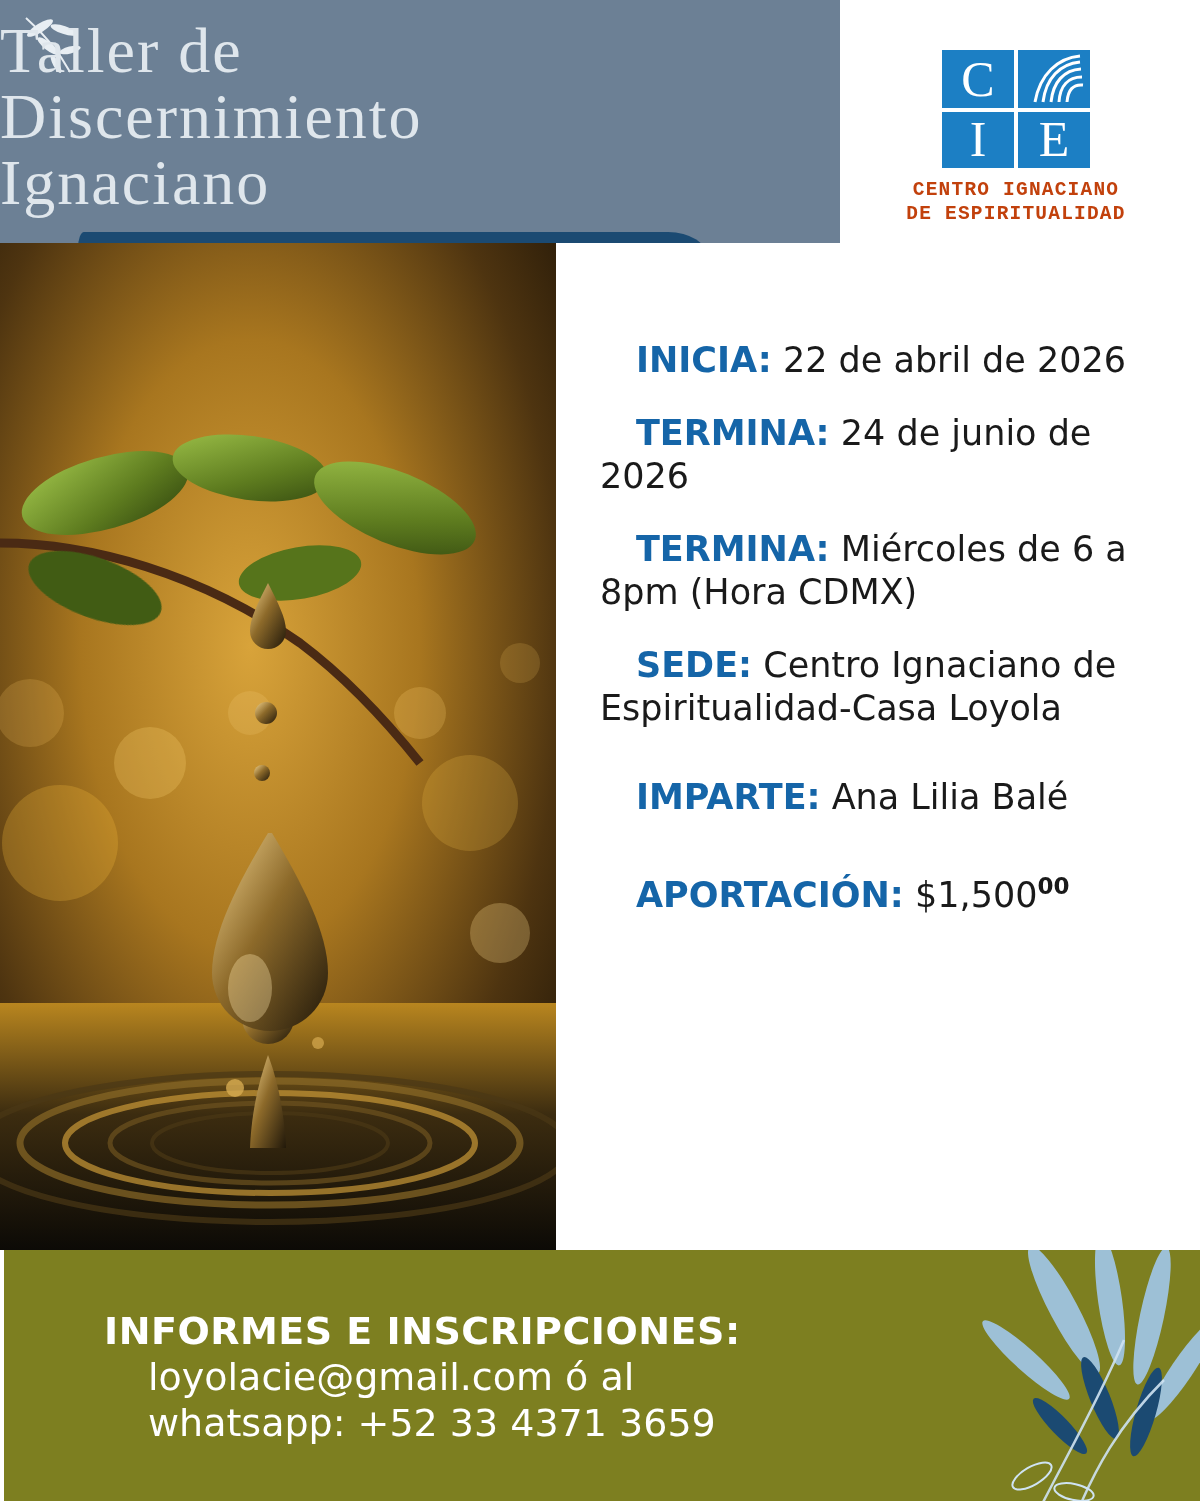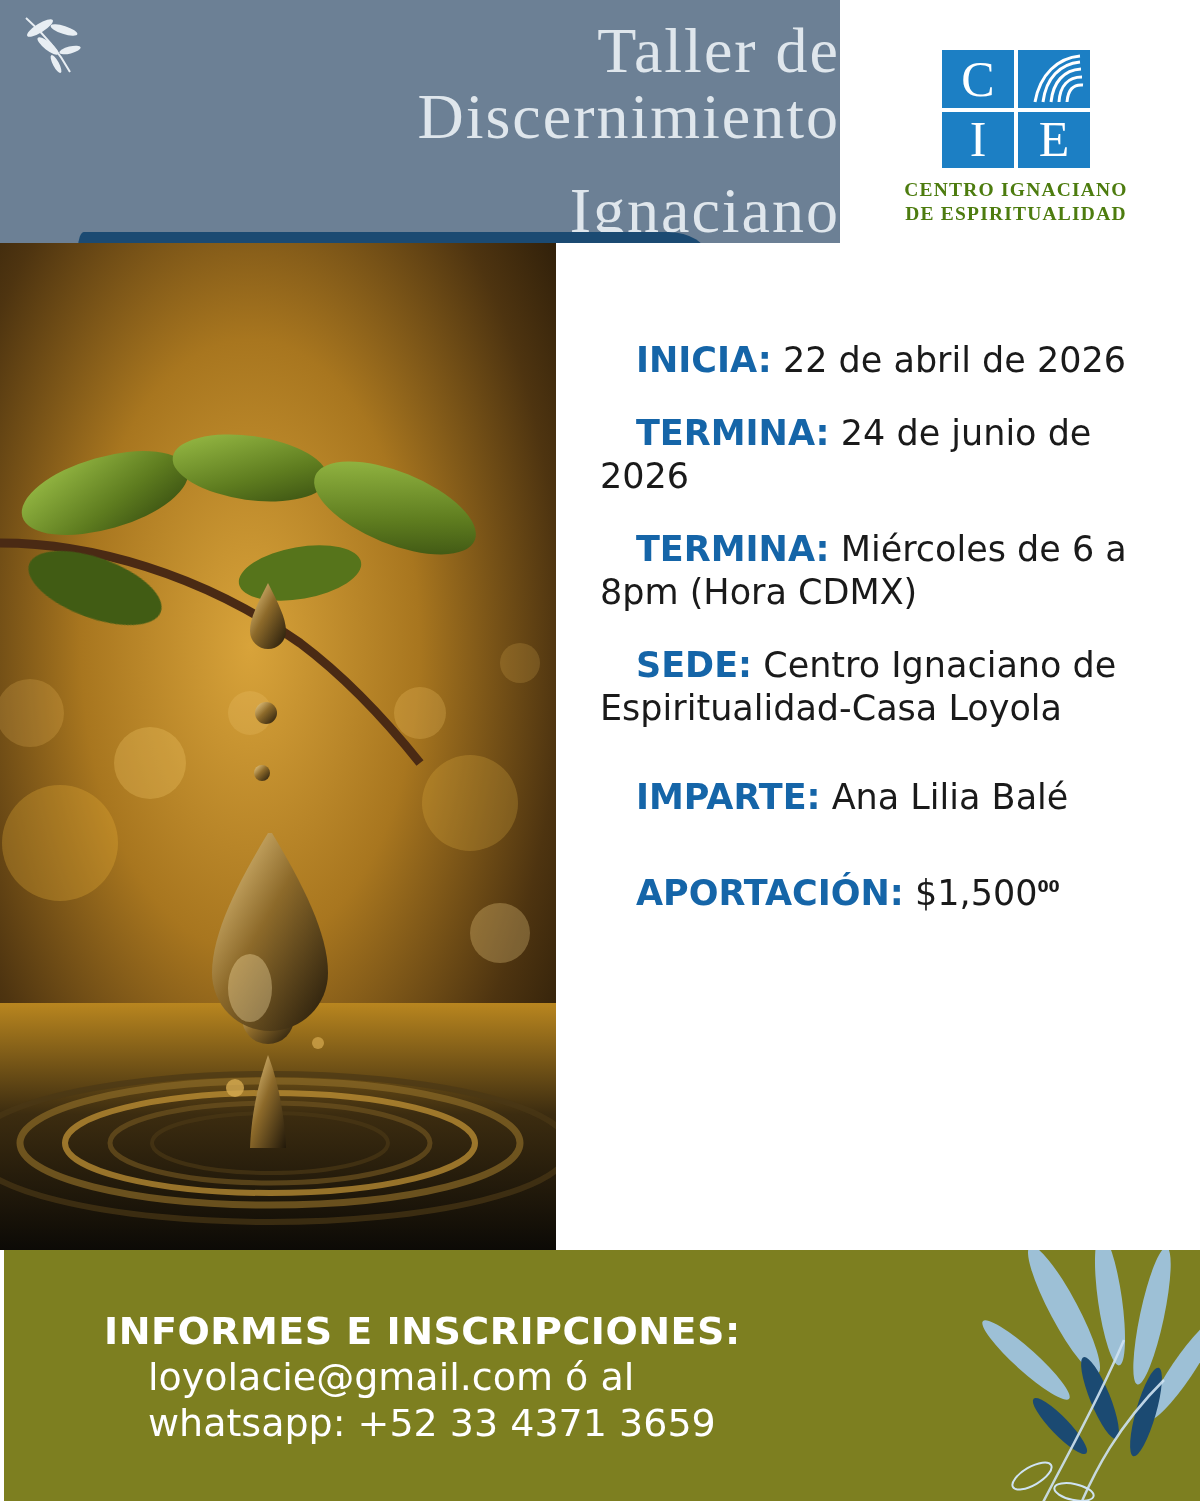--- a/index.html
+++ b/index.html
@@ -25,31 +25,31 @@
     top: 0;
     width: 840px;
     height: 243px;
     background: #6c8095;
   }
   .header-title {
     position: absolute;
     left: 0;
     top: 18px;
     width: 840px;
-    text-align: right;
+    text-align: left;
     font-family: "Liberation Serif", serif;
     font-size: 64px;
     line-height: 66px;
     letter-spacing: 2px;
     color: #dfe6ec;
     font-weight: 400;
   }
   .header-title .l1 { display: block; }
   .header-title .l2 { display: block; }
-  .header-title .l3 { display: block; margin-top: 28px; }
+  .header-title .l3 { display: block; }
 
   
   .sprig {
     position: absolute;
     left: 18px;
     top: 12px;
     width: 90px;
     height: 70px;
   }
 
@@ -90,26 +90,26 @@
     text-align: center;
   }
   .logo-mark {
     width: 152px;
     height: 122px;
     margin: 0 auto;
     position: relative;
   }
   .logo-caption {
     margin-top: 8px;
-    color: #4d7c0f;
+    color: #c2410c;
     font-size: 19.5px;
     line-height: 24px;
     letter-spacing: 1.2px;
     font-weight: 700;
-    font-family: Liberation Serif, serif;
+    font-family: Liberation Mono, monospace;
   }
 
   
   .photo {
     position: absolute;
     left: 0;
     top: 243px;
     width: 556px;
     height: 1007px;
     overflow: hidden;
@@ -135,21 +135,21 @@
     font-family: "DejaVu Sans", sans-serif;
     margin-bottom: 30px;
   }
   .detail-row .k {
     color: #1565a8;
     font-weight: 700;
     margin-left: 36px;
   }
   .detail-row.gap-extra { margin-bottom: 46px; }
   .sup {
-    font-size: 16px;
+    font-size: 23px;
     vertical-align: super;
     font-weight: 700;
   }
 
   
   .footer {
     position: absolute;
     left: 4px;
     top: 1250px;
     width: 1200px;

